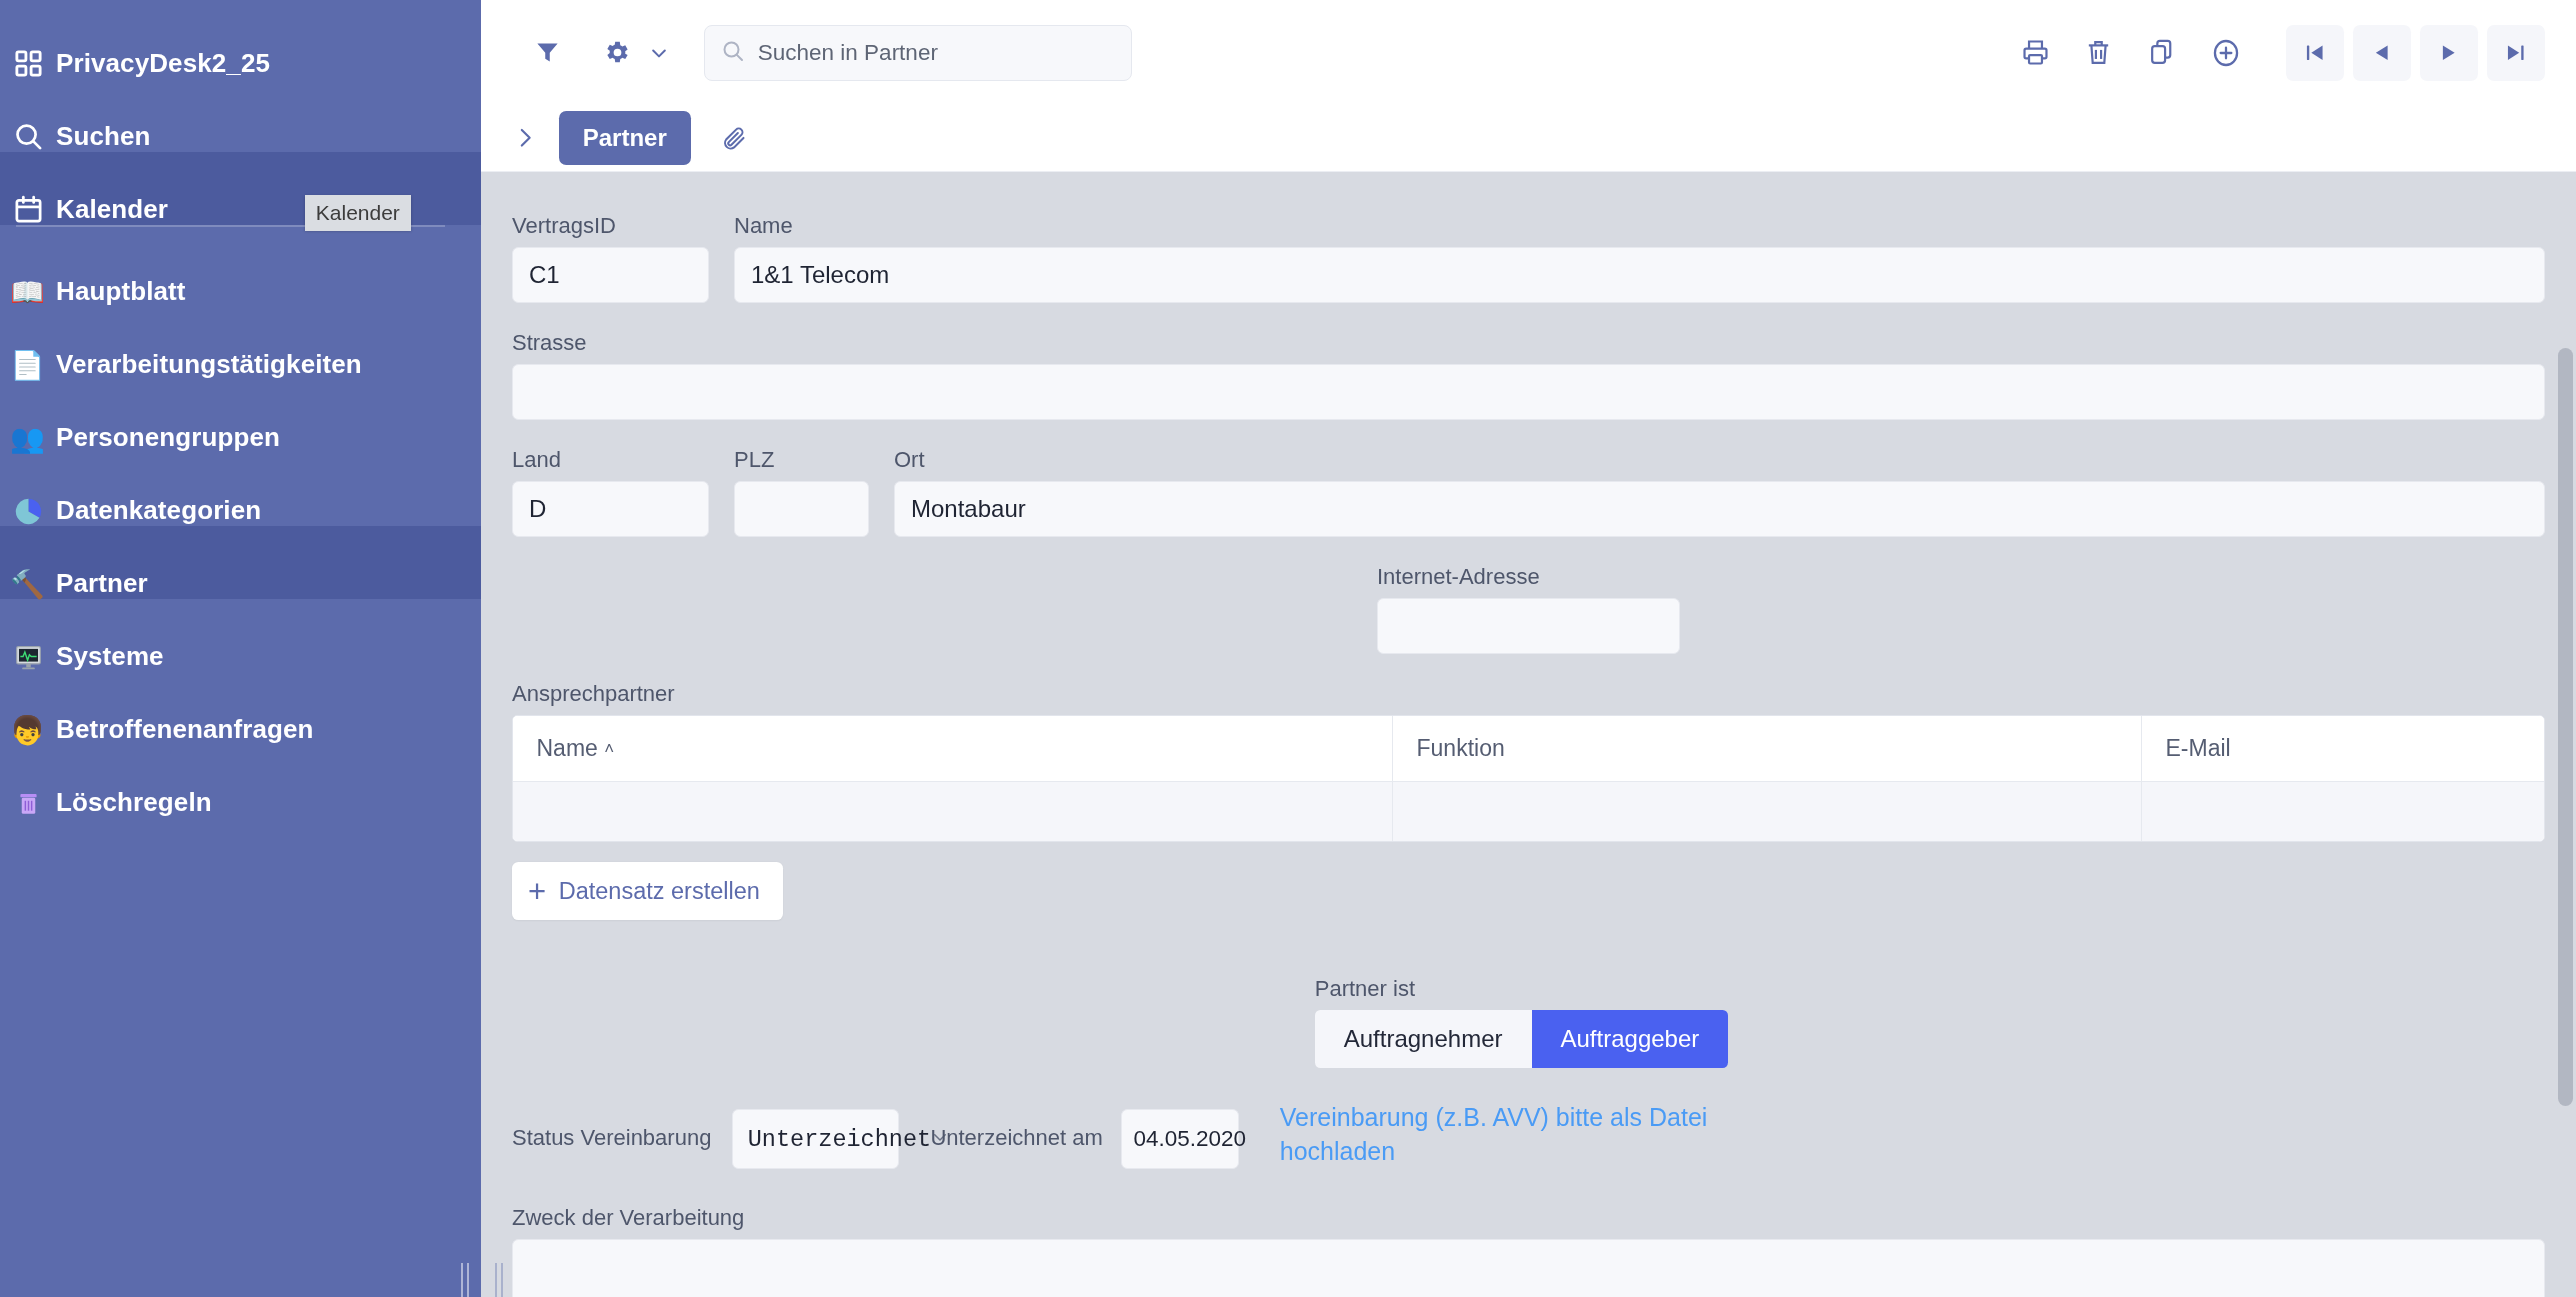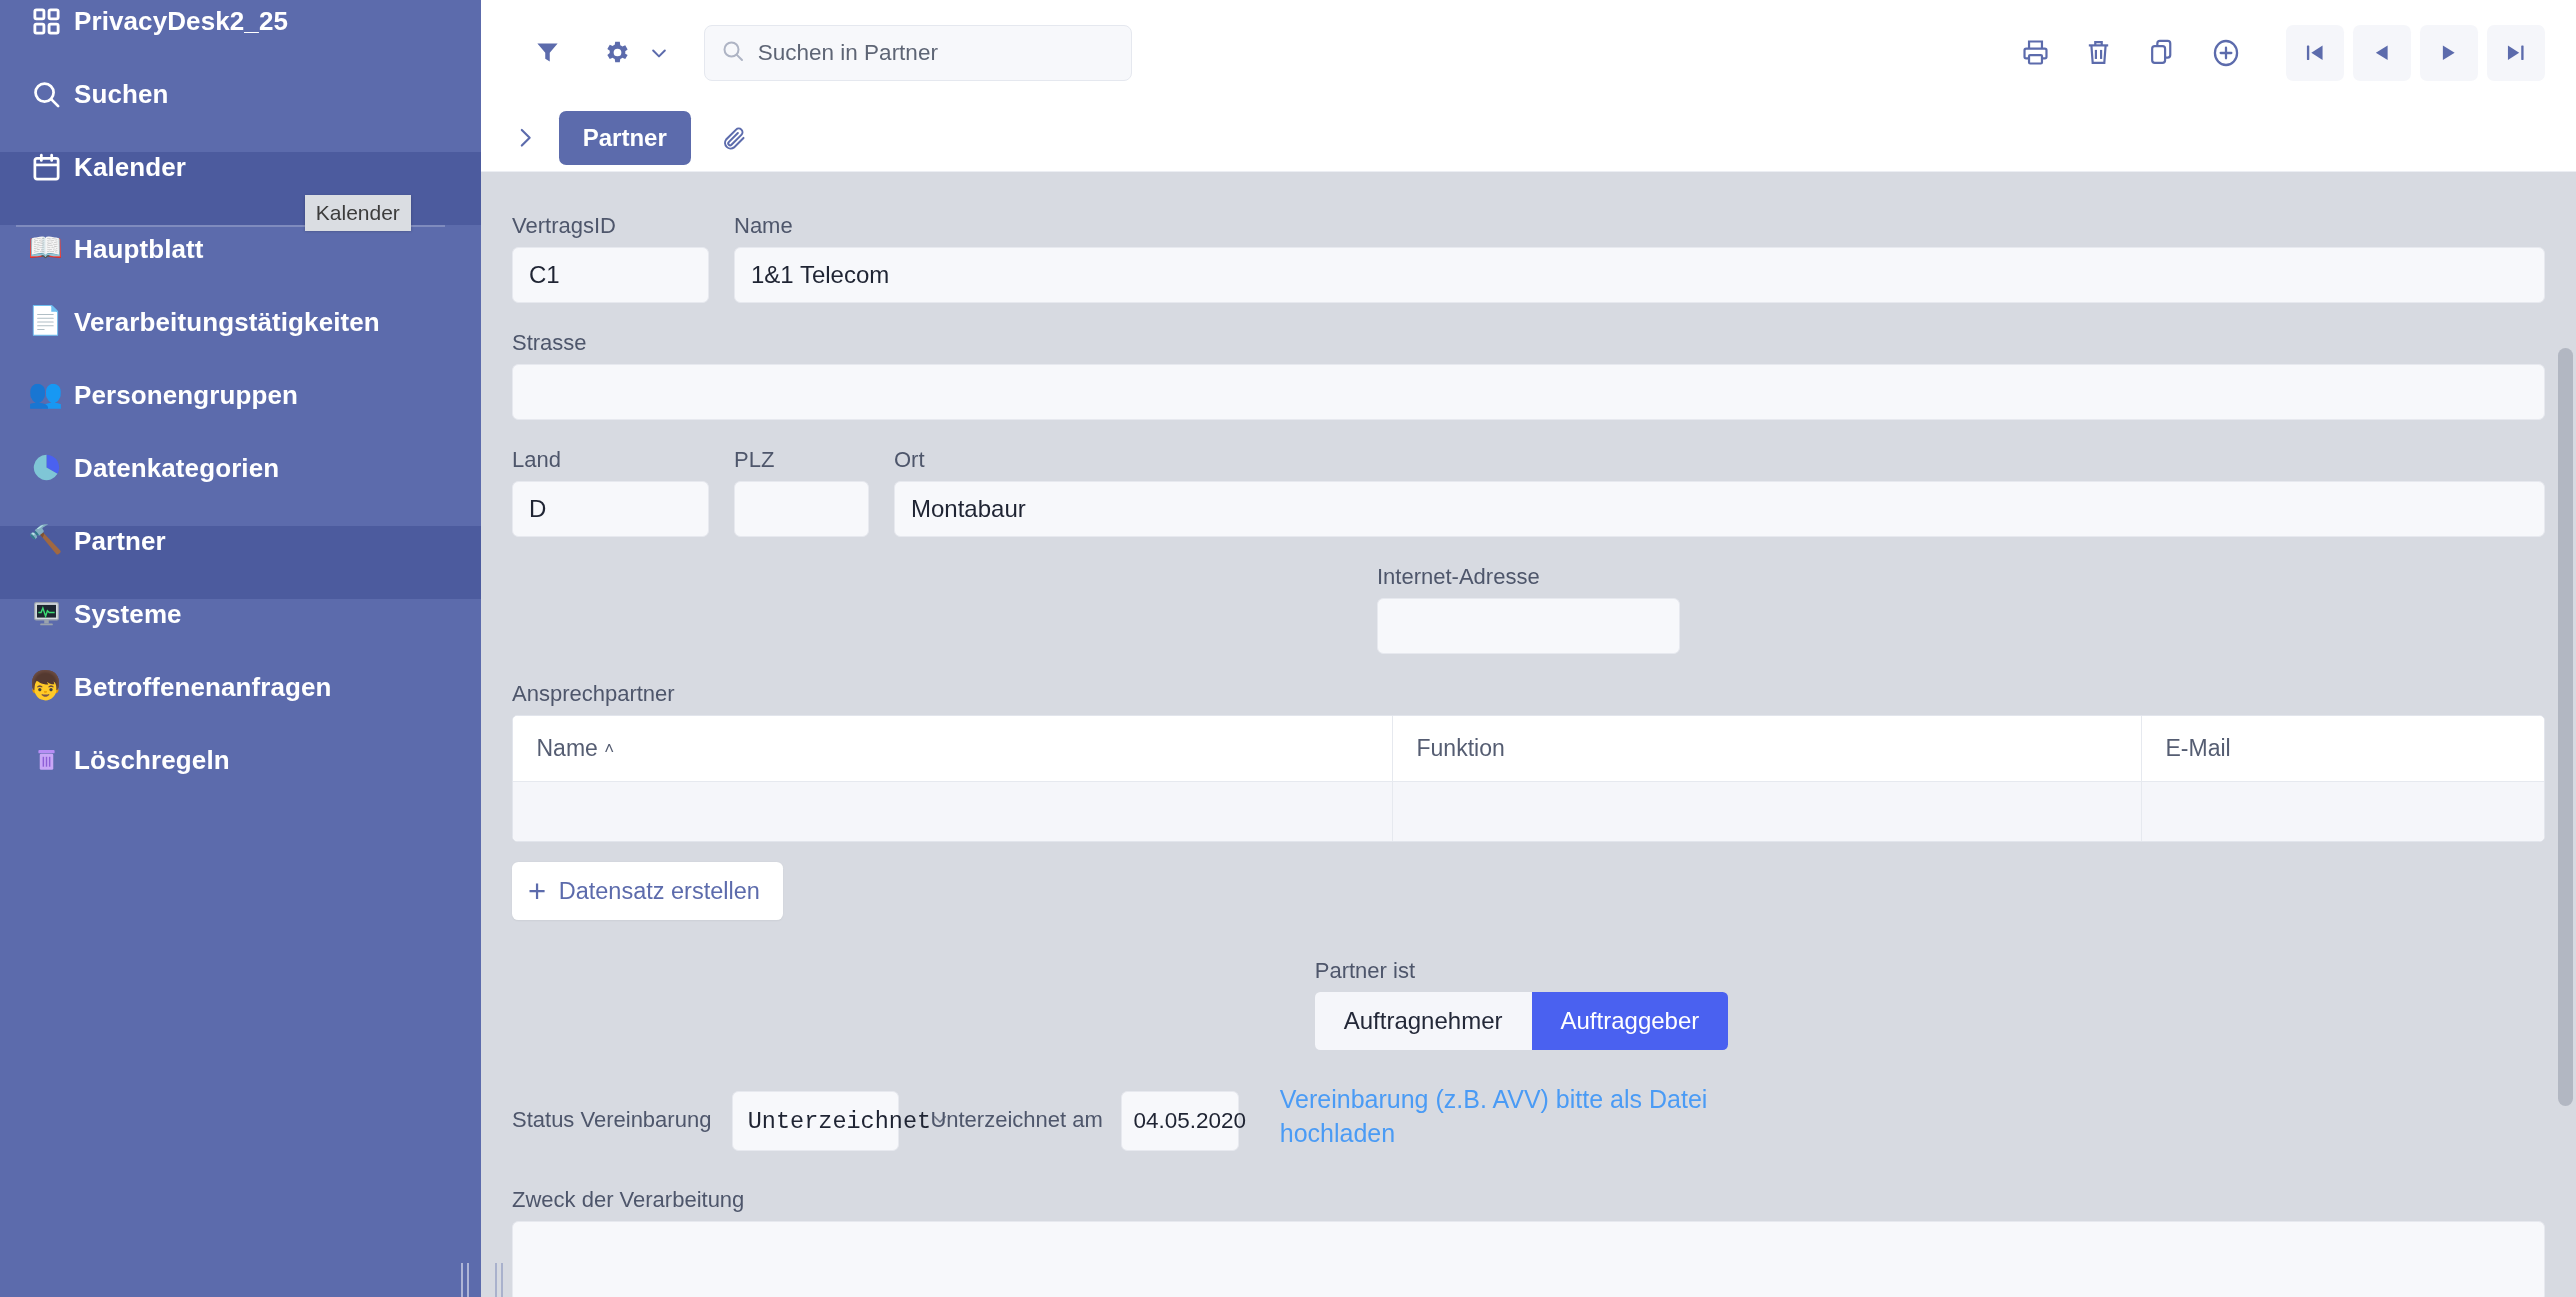--- a/index.html
+++ b/index.html
@@ -16,23 +16,22 @@
     position: relative;
     width: 481px; height: 1297px;
     background: #5c6bac;
     flex: 0 0 481px;
     color: #ffffff;
     overflow: hidden;
   }
   .nav-item {
     position: relative;
     display: flex;
-    align-items: flex-start;
+    align-items: flex-end;
     height: 73px;
-    padding-left: 18px;
     cursor: pointer;
   }
   .nav-item .nav-icon {
     width: 56px;
     display: flex;
     align-items: center;
     justify-content: center;
     flex: 0 0 56px;
   }
   .nav-item .nav-label {
@@ -585,21 +584,21 @@
               <div class="td" style="flex:1 1 auto;"></div>
             </div>
           </div>
           <div id="create-btn">
             <span class="plus">+</span>
             <span>Datensatz erstellen</span>
           </div>
         </div>
       </div>
 
-      <div class="row" style="margin-top:38px;padding-left:17px;">
+      <div class="row" style="margin-top:56px;padding-left:17px;">
         <div>
           <div class="fld-label">Partner ist</div>
           <div class="seg">
             <div class="opt">
               <span>Auftragnehmer</span>
             </div>
             <div class="opt on">
               <span>Auftraggeber</span>
             </div>
           </div>

